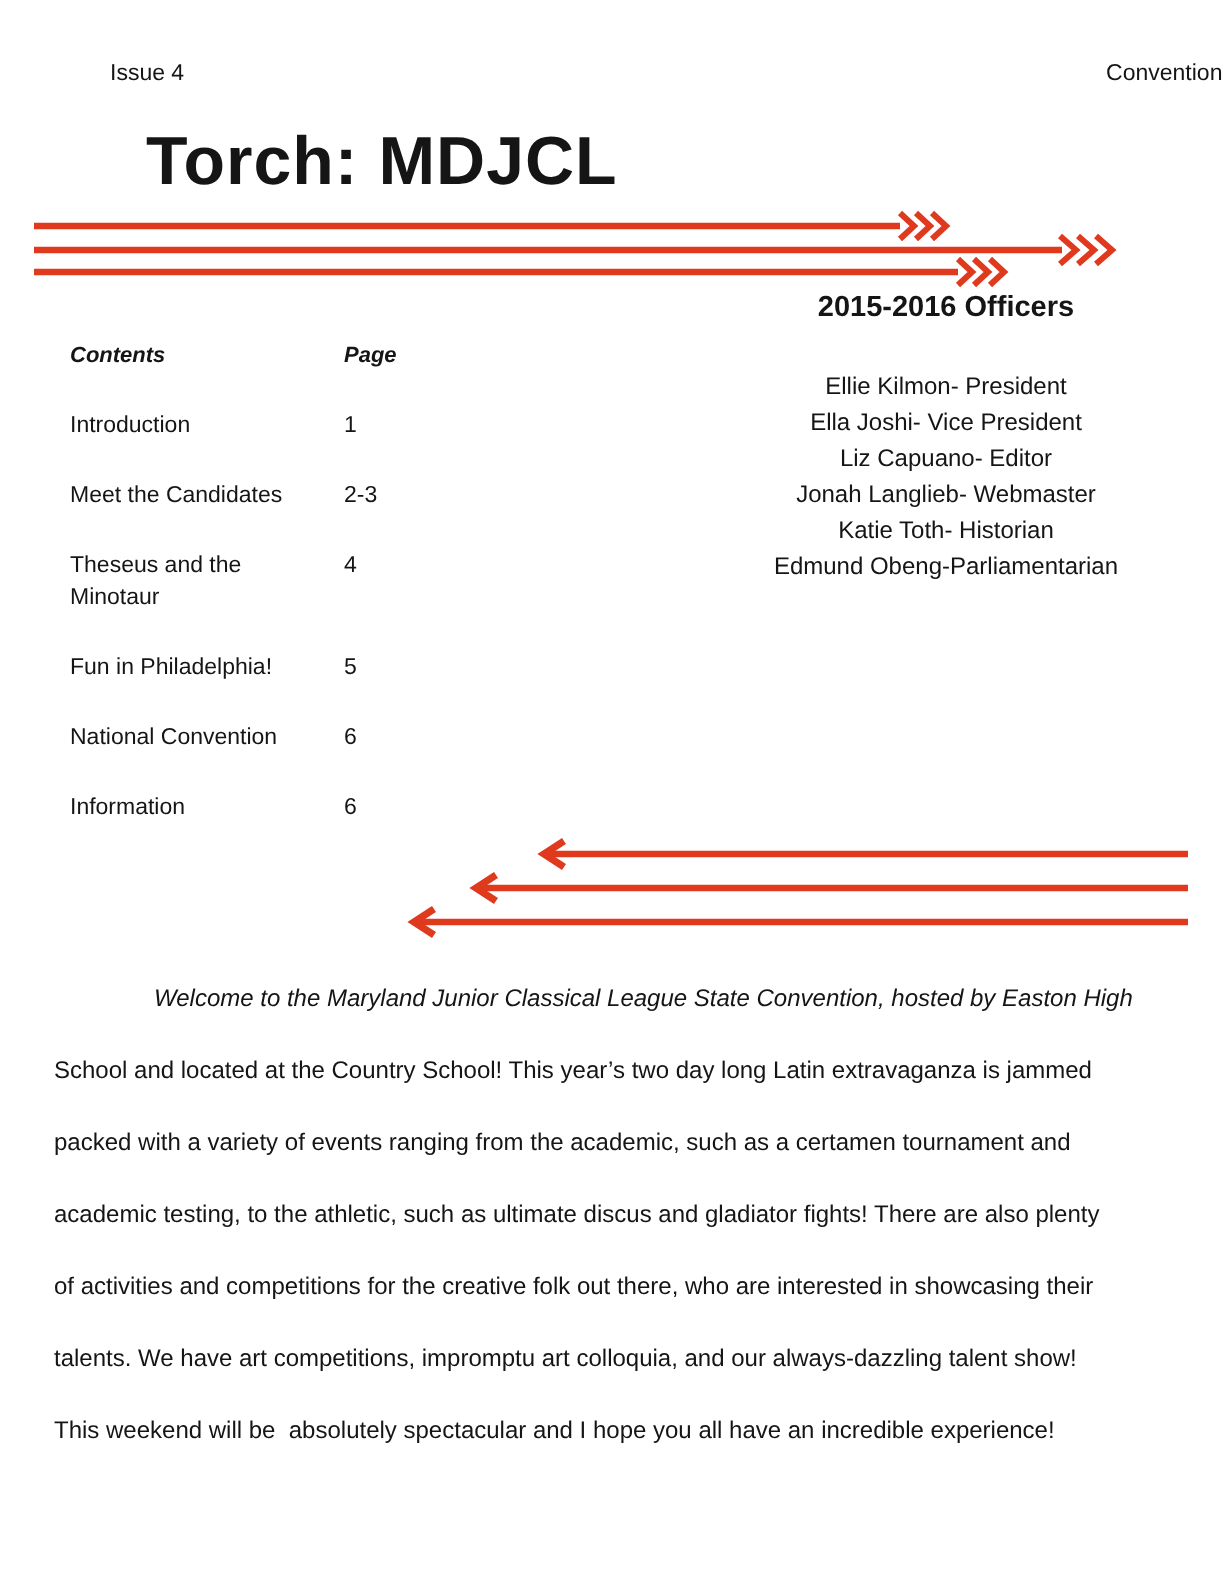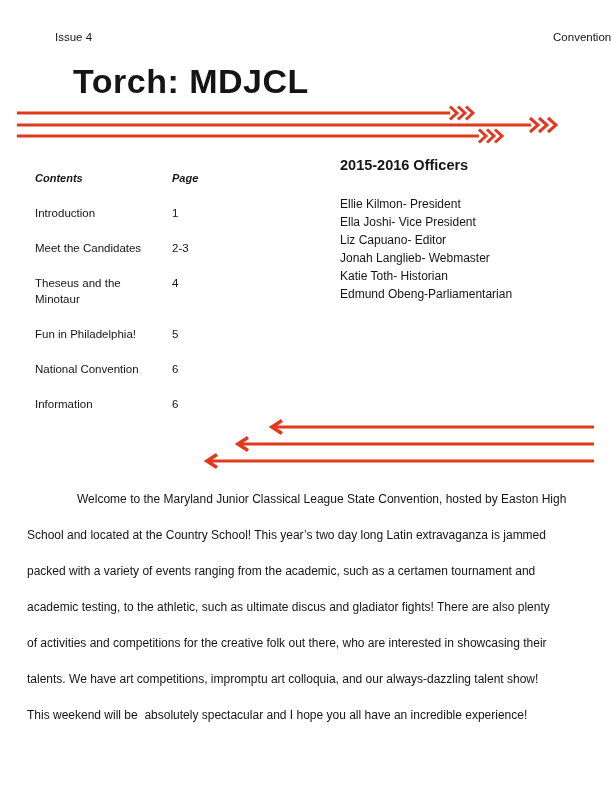--- a/index.html
+++ b/index.html
@@ -40,37 +40,37 @@
   .toc{
     position:absolute;left:35px;top:170px;
     display:grid;grid-template-columns:137px auto;
     row-gap:19px;
     font-size:11.5px;line-height:16px;
   }
   .toc-header{font-weight:bold;font-size:11px;font-style:italic;}
   .toc-label{max-width:120px;}
 
   .officers{
-    position:absolute;left:340px;top:158px;width:266px;
-    text-align:left;
+    position:absolute;left:340px;top:147px;width:266px;
+    text-align:center;
   }
   .officers-title{
     font-size:14.5px;font-weight:bold;margin:0;line-height:15px;
   }
   .officer{
     font-size:12px;line-height:14px;margin-top:4px;
   }
   .officer:first-of-type{margin-top:24px;}
 
   .welcome{
     position:absolute;left:27px;top:481px;width:564px;
     font-size:12px;line-height:36px;
   }
   .welcome-line{white-space:pre-wrap;}
-  .welcome-line.indent{text-indent:50px;}
+  .welcome-line.indent{text-indent:50px;font-style:italic;}
 </style>
 </head>
 <body>
 
 <div class="page">
 
   <span class="masthead-issue">Issue 4</span>
   <span class="masthead-convention">Convention 2016</span>
 
   <h1 class="page-title">Torch: MDJCL</h1>

